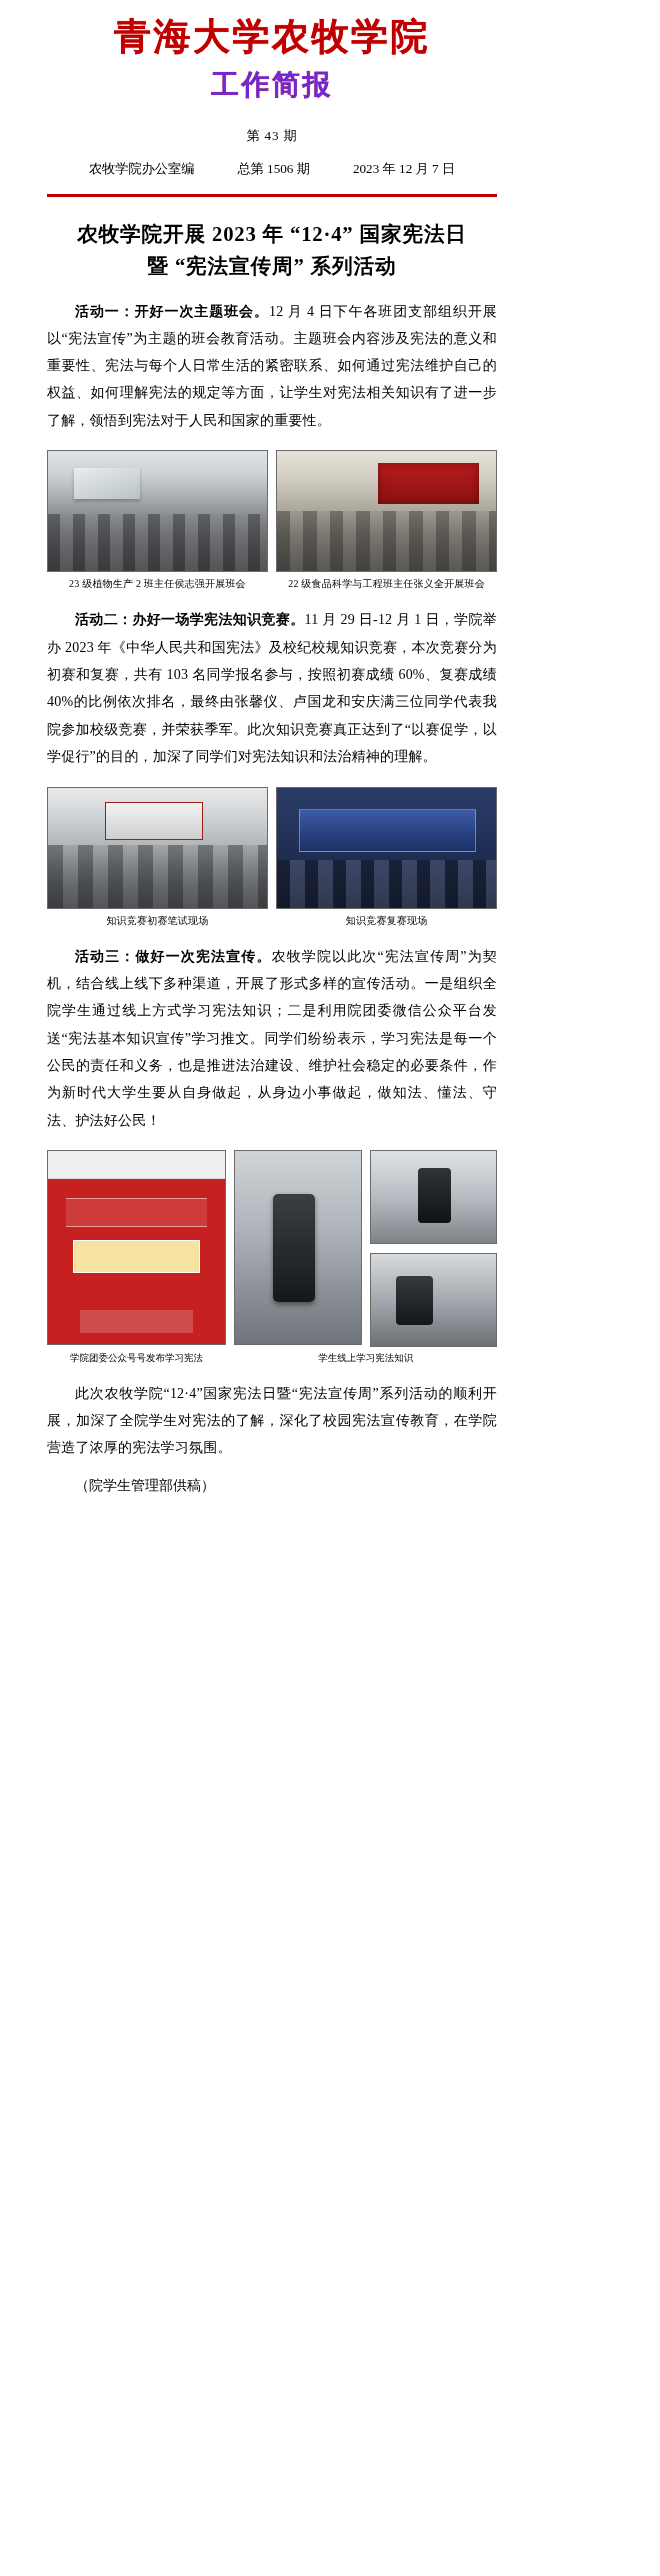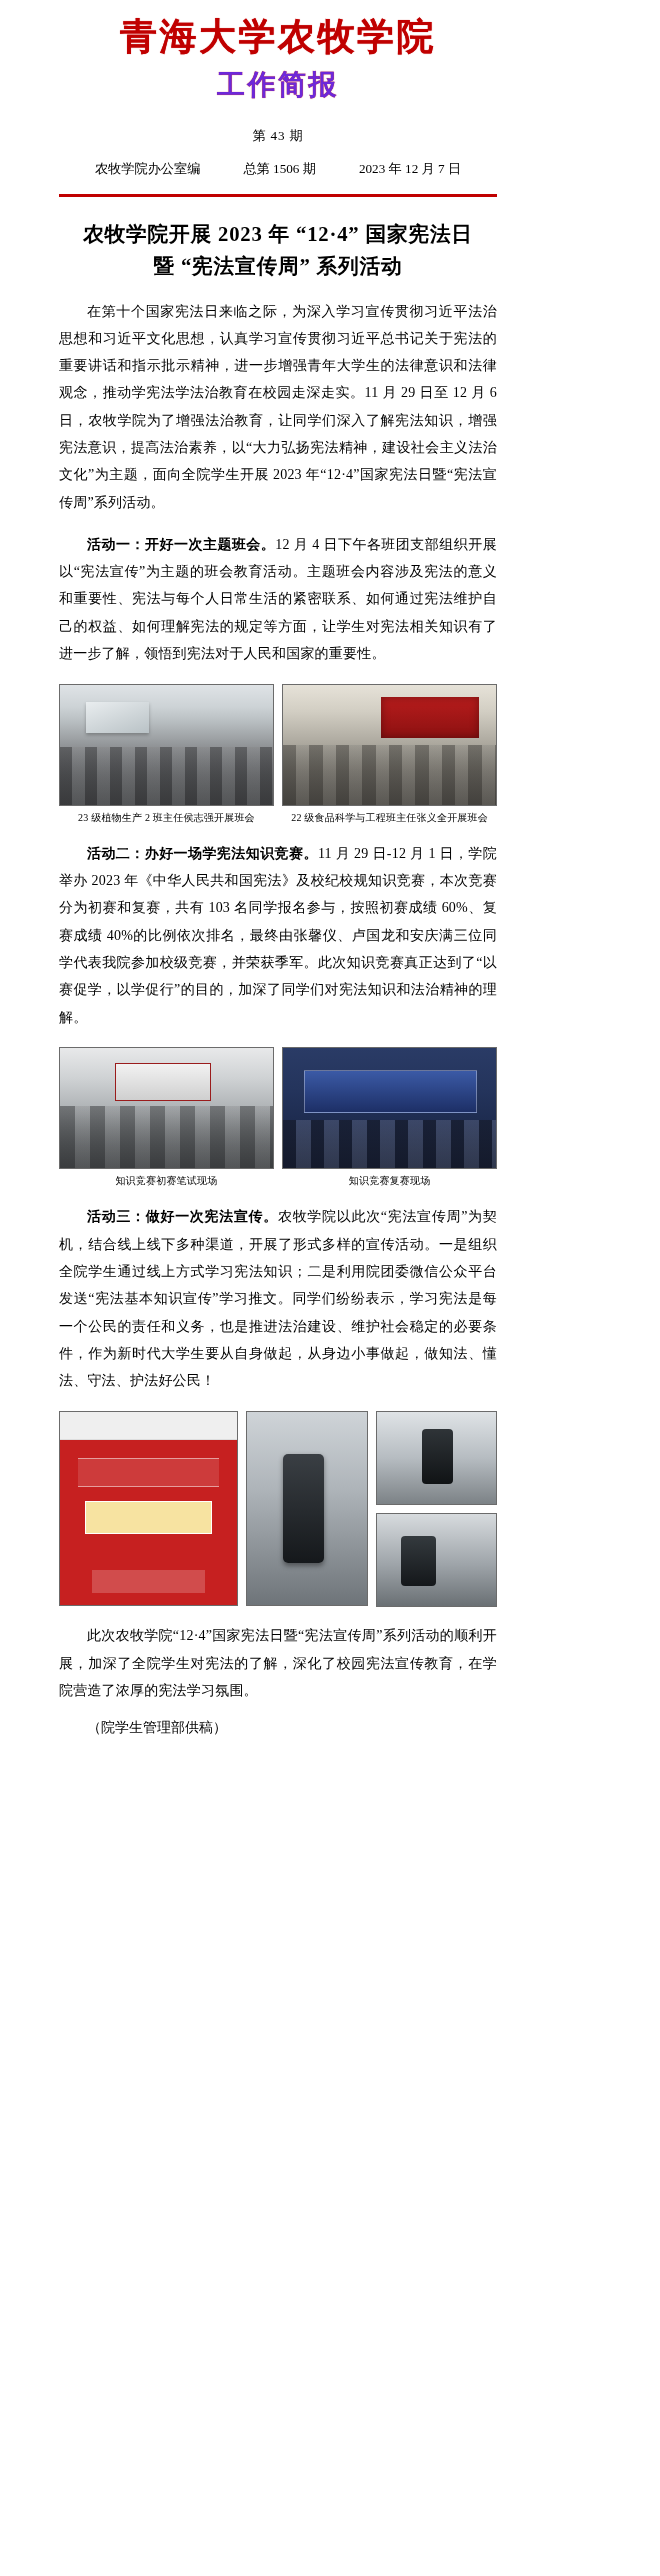--- a/index.html
+++ b/index.html
@@ -9,21 +9,21 @@
   }
   body {
     width: 660px;
     font-family: "Liberation Serif", "DejaVu Serif", serif;
     color: #000;
   }
   .page {
     width: 540px;
     min-height: 2576px;
     box-sizing: border-box;
-    padding: 0 0 25px 16px;
+    padding: 0 0 25px 4px;
     background: #fff;
     position: relative;
   }
 
   
   .masthead {
     text-align: center;
     padding-top: 15px;
   }
   .masthead-title {
@@ -300,21 +300,20 @@
 
   <div class="rule-red"></div>
 
   <div class="article">
 
     <div class="art-title">
       <span class="line">农牧学院开展 2023 年 “12·4” 国家宪法日</span>
       <span class="line">暨 “宪法宣传周” 系列活动</span>
     </div>
 
-    <p class="body">在第十个国家宪法日来临之际，为深入学习宣传贯彻习近平法治思想和习近平文化思想，认真学习宣传贯彻习近平总书记关于宪法的重要讲话和指示批示精神，进一步增强青年大学生的法律意识和法律观念，推动学宪法学法治教育在校园走深走实。11 月 29 日至 12 月 6 日，农牧学院为了增强法治教育，让同学们深入了解宪法知识，增强宪法意识，提高法治素养，以“大力弘扬宪法精神，建设社会主义法治文化”为主题，面向全院学生开展 2023 年“12·4”国家宪法日暨“宪法宣传周”系列活动。</p>
 
     <p class="body"><span class="lead">活动一：开好一次主题班会。</span><span>12 月 4 日下午各班团支部组织开展以“宪法宣传”为主题的班会教育活动。主题班会内容涉及宪法的意义和重要性、宪法与每个人日常生活的紧密联系、如何通过宪法维护自己的权益、如何理解宪法的规定等方面，让学生对宪法相关知识有了进一步了解，领悟到宪法对于人民和国家的重要性。</span></p>
 
     <div class="photo-row">
       <div class="photo-cell">
         <div class="photo ph-class1"></div>
         <div class="cap">23 级植物生产 2 班主任侯志强开展班会</div>
       </div>
       <div class="photo-cell">
         <div class="photo ph-class2"></div>
@@ -348,20 +347,24 @@
       </div>
       <div class="grid3-right">
         <div class="ph-phone-a"></div>
       </div>
       <div class="grid3-right">
         <div class="ph-phone-b"></div>
         <div class="ph-phone-c"></div>
       </div>
     </div>
 
+    <div class="caps-row">
+      <div class="c1">学院团委公众号号发布学习宪法</div>
+      <div class="c2">学生线上学习宪法知识</div>
+    </div>
 
     <p class="body">此次农牧学院“12·4”国家宪法日暨“宪法宣传周”系列活动的顺利开展，加深了全院学生对宪法的了解，深化了校园宪法宣传教育，在学院营造了浓厚的宪法学习氛围。</p>
 
     <div class="sign">（院学生管理部供稿）</div>
 
   </div>
 </div>
 
 
 </body></html>

